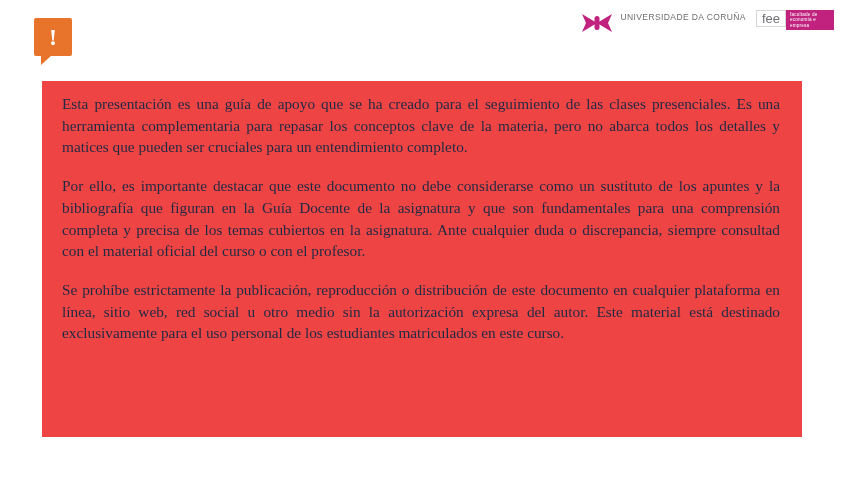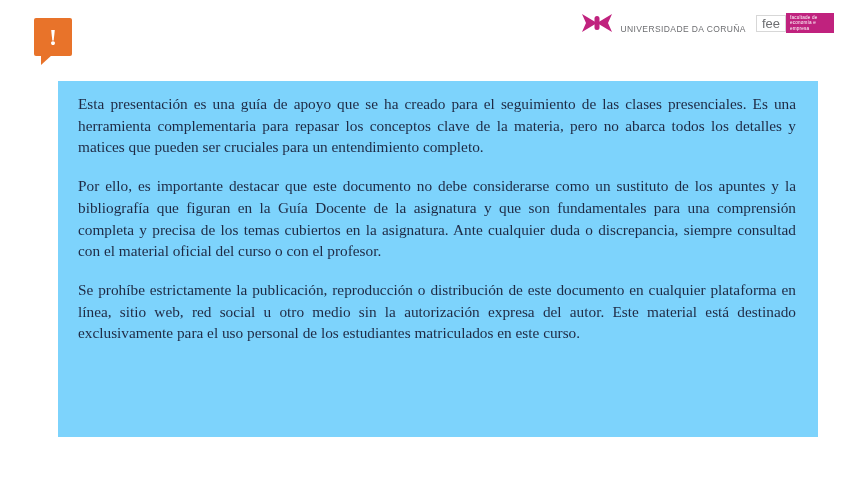--- a/index.html
+++ b/index.html
@@ -71,40 +71,40 @@
   .logos {
     position: absolute;
     top: 10px;
     right: 14px;
     display: flex;
     align-items: center;
     gap: 10px;
   }
   .udc-logo {
     display: flex;
-    align-items: flex-end;
+    align-items: flex-start;
     gap: 6px;
   }
   .udc-mark {
     position: relative;
     width: 34px;
     height: 22px;
     flex: 0 0 auto;
   }
   .udc-mark svg { display: block; }
   .udc-text {
     color: #6d6e71;
     font-size: 8.5px;
     letter-spacing: 0.4px;
     font-family: "Liberation Sans", sans-serif;
     white-space: nowrap;
   }
   .fee-logo {
     display: flex;
-    align-items: center;
+    align-items: flex-start;
     height: 26px;
   }
   .fee-box {
     background: #ffffff;
     border: 1px solid #d7d7d7;
     padding: 0 5px;
     display: flex;
     align-items: center;
     color: #6d6e71;
     font-size: 13px;
@@ -120,25 +120,25 @@
     line-height: 1.15;
     font-size: 4.6px;
     letter-spacing: 0.2px;
     font-family: "Liberation Sans", sans-serif;
     min-width: 40px;
   }
 
   
   .panel {
     position: absolute;
-    left: 58px;
+    left: 42px;
     top: 81px;
     width: 760px;
     height: 356px;
-    background: #7dd3fc;
+    background: #ef4444;
   }
   .panel-inner {
     padding: 12px 22px 0 20px;
   }
   .para {
     color: #1f2a44;
     font-family: "Liberation Serif", serif;
     font-size: 15.3px;
     line-height: 1.42;
     text-align: justify;

